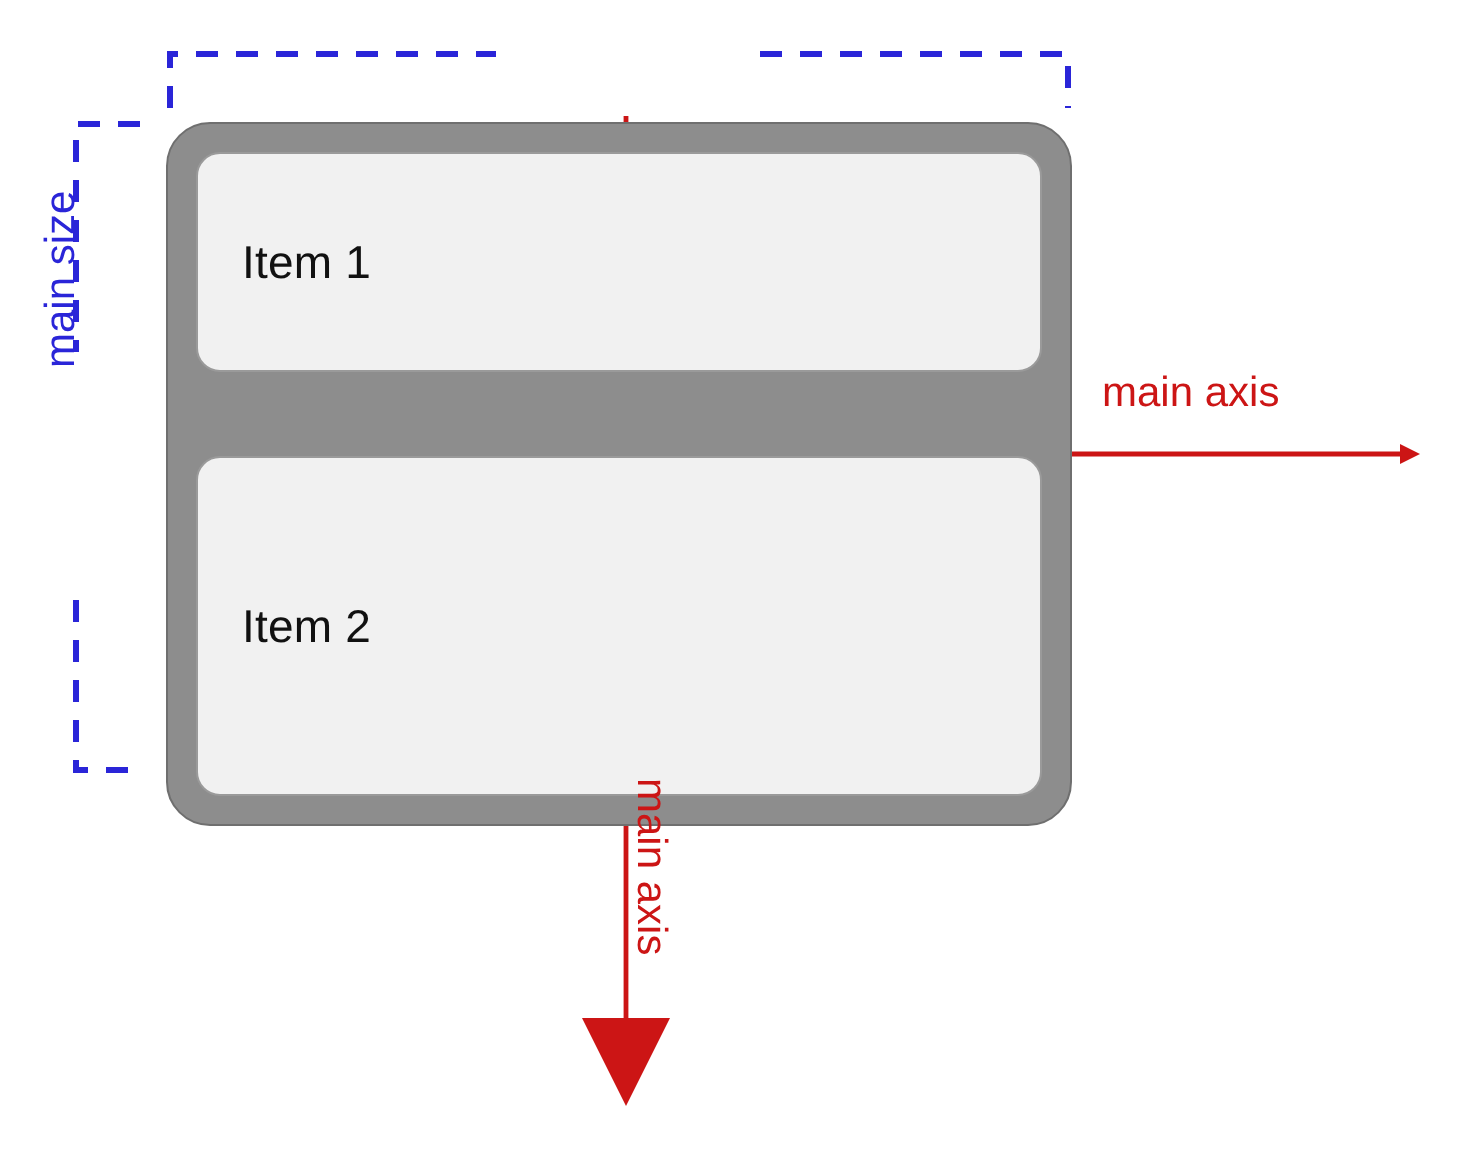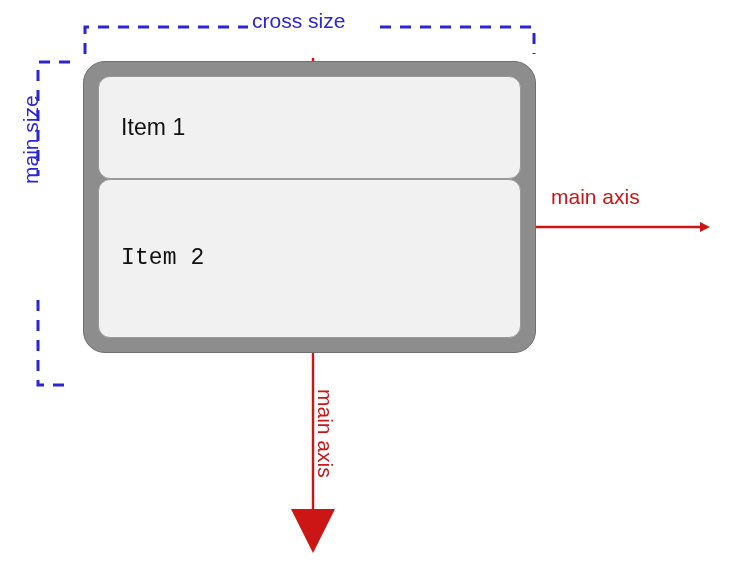--- a/index.html
+++ b/index.html
@@ -22,41 +22,41 @@
     width: 736px;
     height: 578px;
   }
 
   
   .flex-container {
     position: absolute;
     left: 83px;
     top: 61px;
     width: 453px;
-    height: 292px;
+    height: 352px;
     box-sizing: border-box;
     background: #8d8d8d;
     border: 1px solid #6f6f6f;
     border-radius: 22px;
     padding: 14px;
     display: flex;
     flex-direction: column;
     justify-content: space-between;
   }
   .flex-item {
     box-sizing: border-box;
     background: #f1f1f1;
     border: 1px solid #9a9a9a;
     border-radius: 12px;
     display: flex;
     align-items: center;
     padding-left: 22px;
   }
   .item-1 { height: 110px; }
-  .item-2 { height: 170px; font-family: Liberation Mono, monospace; }
+  .item-2 { height: 170px; }
   .item-label {
     font-size: 23px;
     color: #111111;
     line-height: 1;
     letter-spacing: 0.1px;
   }
 
   
   .lbl {
     position: absolute;
@@ -117,21 +117,20 @@
 
   <div class="flex-container">
     <div class="flex-item item-1">
       <span class="item-label">Item 1</span>
     </div>
     <div class="flex-item item-2">
       <span class="item-label">Item 2</span>
     </div>
   </div>
 
-  <div class="lbl lbl-blue" id="lbl-cross-size">cross size</div>
 
   <div class="lbl lbl-blue" id="lbl-main-size">main size</div>
 
   <div class="lbl lbl-red" id="lbl-cross-axis">main axis</div>
 
   <div class="lbl lbl-red" id="lbl-main-axis">main axis</div>
 
 </div>
 
 </body></html>

